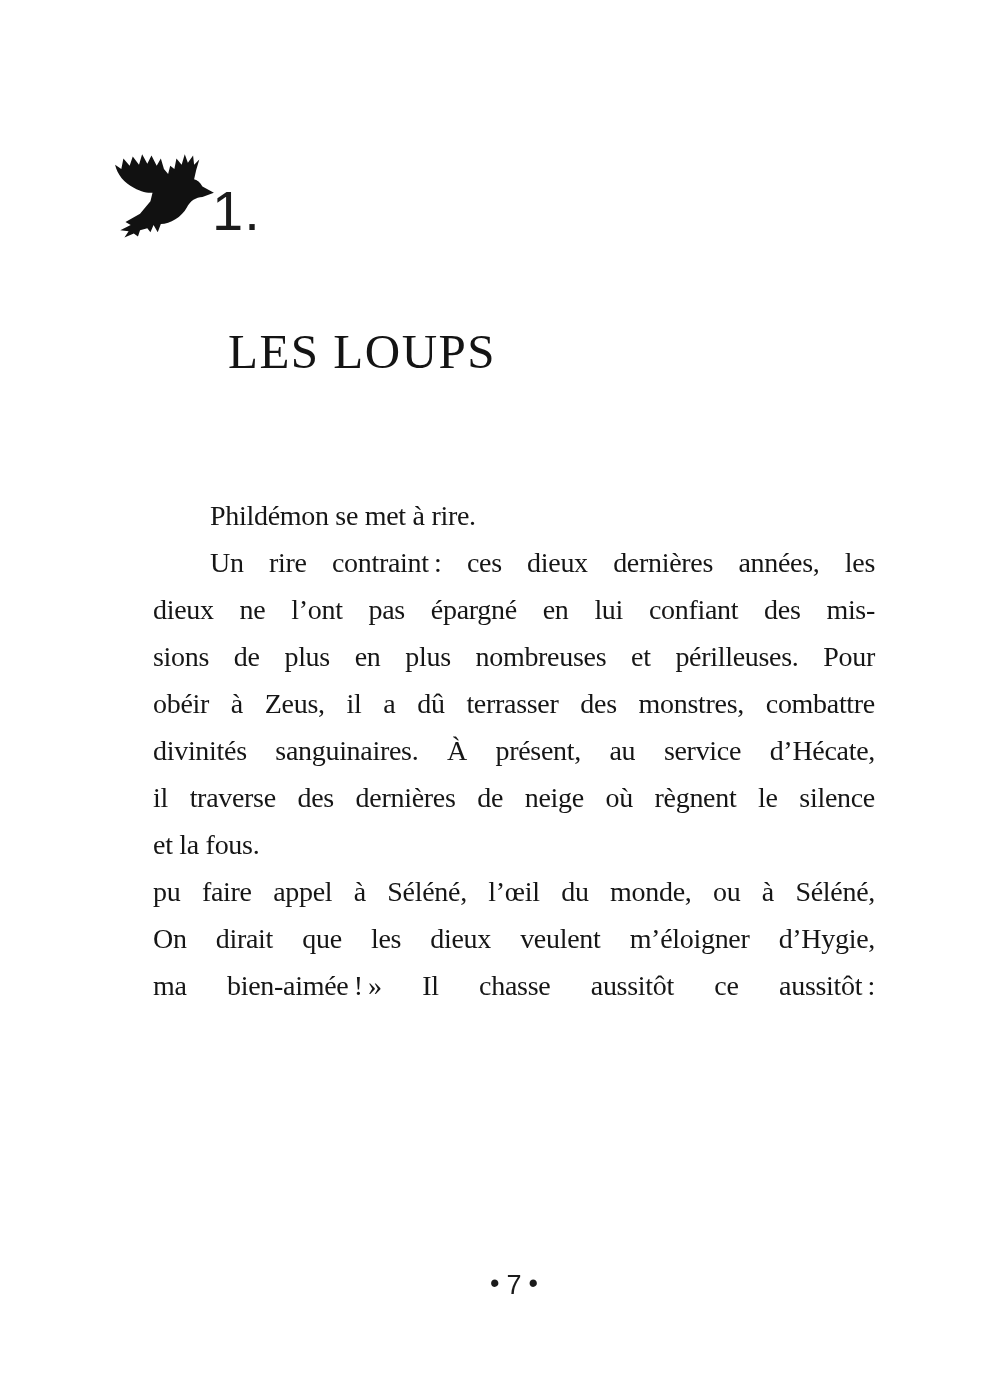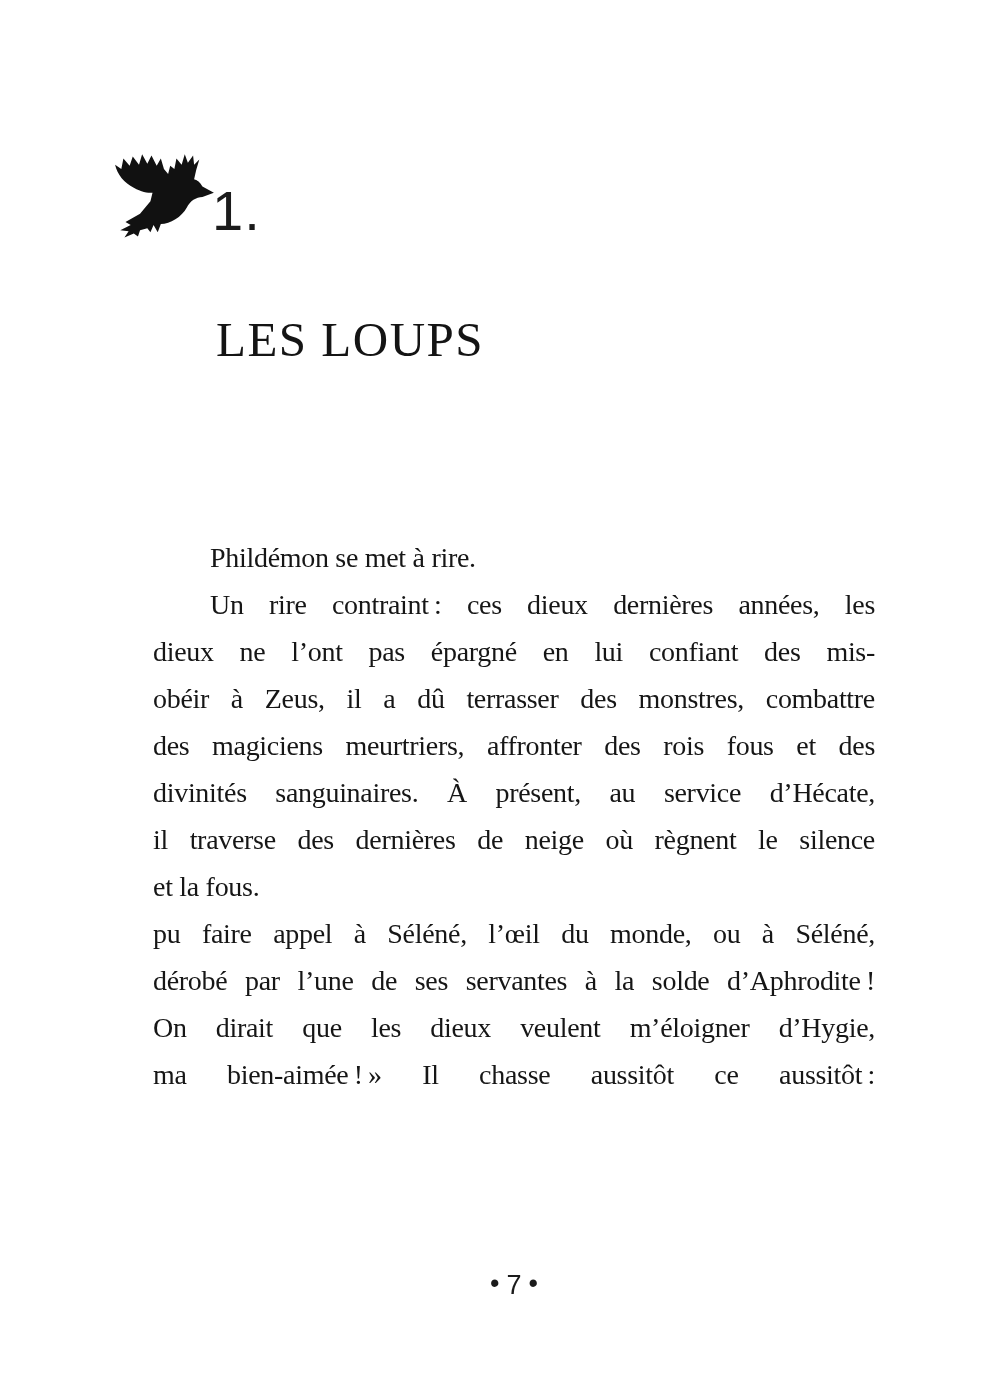--- a/index.html
+++ b/index.html
@@ -51,21 +51,20 @@
   }
   .body-text {
     position: absolute;
     left: 153px;
     top: 492px;
     width: 722px;
     font-size: 28px;
     letter-spacing: -0.3px;
     line-height: 47px;
     color: #161616;
-    margin-top: 42px;
   }
   .line {
     text-align: justify;
     text-align-last: justify;
     height: 47px;
   }
   .line.left {
     text-align-last: left;
   }
   .line.indent {
@@ -111,41 +110,40 @@
         L33,72
         L36,76 L39,69 L43,76 L46,68
         C55,68 66,61 71,52
         C74,46 80,42 86,42
         Z"></path>
     </svg>
   </span>
 
   <div class="chapter-number">1.</div>
 
-  <h1 class="chapter-title" style="margin:0;font-weight:normal;">LES LOUPS</h1>
+  <h1 class="chapter-title" style="margin:12px;font-weight:normal;">LES LOUPS</h1>
 
   <div class="body-text">
 
     <div>
       <div class="line indent left">Phildémon se met à rire.</div>
     </div>
 
     <div>
       <div class="line indent">Un rire contraint : ces dieux dernières années, les</div>
       <div class="line">dieux ne l’ont pas épargné en lui confiant des mis-</div>
+      <div class="line">sions de plus en plus nombreuses et périlleuses. Pour</div>
       <div class="line">obéir à Zeus, il a dû terrasser des monstres, combattre</div>
-      <div class="line">des magiciens meurtriers, affronter des rois fous et des</div>
       <div class="line">divinités sanguinaires. À présent, au service d’Hécate,</div>
       <div class="line">il traverse des dernières de neige où règnent le silence</div>
       <div class="line left">et la fous.</div>
     </div>
 
     <div>
       <div class="line">pu faire appel à Séléné, l’œil du monde, ou à Séléné,</div>
-      <div class="line">dérobé par l’une de ses servantes à la solde d’Aphrodite !</div>
       <div class="line">On dirait que les dieux veulent m’éloigner d’Hygie,</div>
       <div class="line">ma bien-aimée ! » Il chasse aussitôt ce aussitôt :</div>
     </div>
 
   </div>
 
   <div class="footer">
     <span class="dot">•</span><span>7</span><span class="dot">•</span>
   </div>
 

